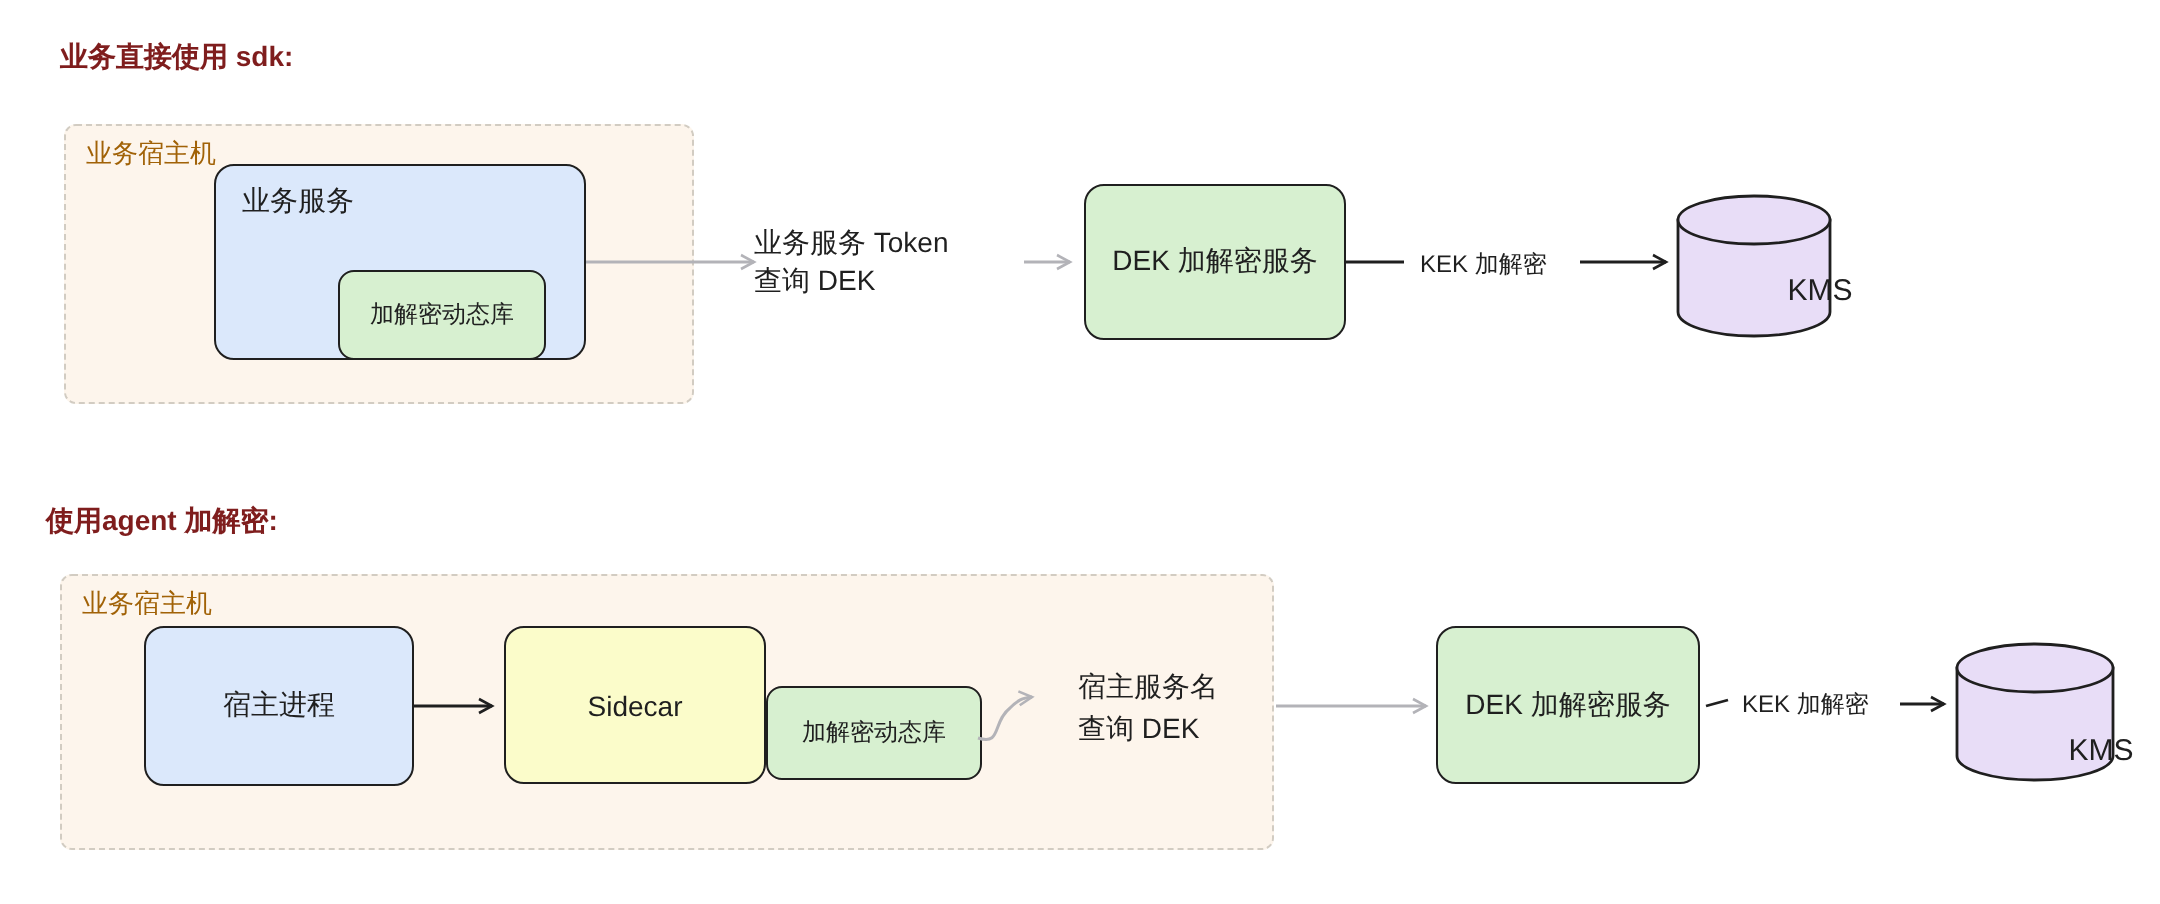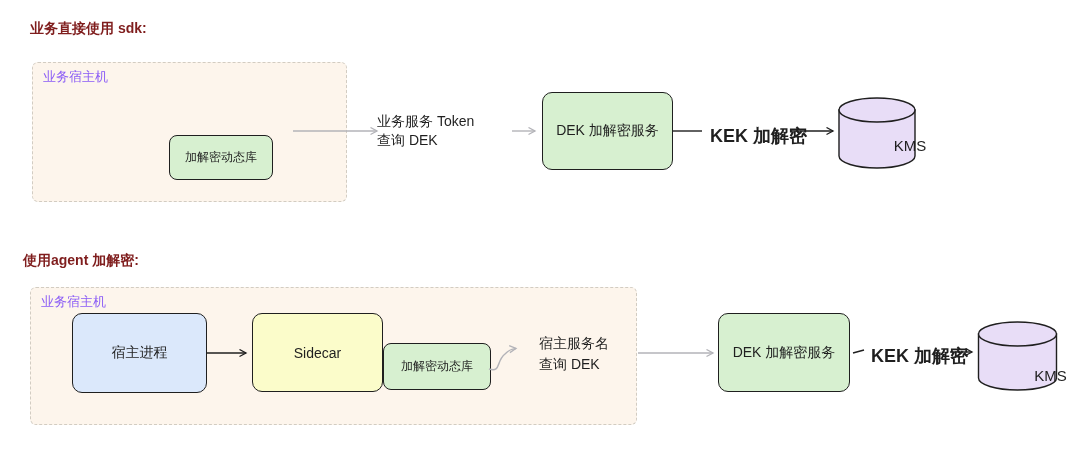--- a/index.html
+++ b/index.html
@@ -10,57 +10,60 @@
   }
   .title{position:absolute;font-size:14px;font-weight:700;color:#7f1d1d;white-space:nowrap;}
   .t1{left:30px;top:20px;}
   .t2{left:23px;top:252px;}
   .host{
     position:absolute;box-sizing:border-box;
     border:1.5px dashed #d2ccc2;border-radius:6px;
   }
   .c1{left:32px;top:62px;width:315px;height:140px;}
   .c2{left:30px;top:287px;width:607px;height:138px;}
-  .host-label{margin:5px 0 0 10px;font-size:13px;color:#8b5cf6;}
+  .host-label{margin:5px 0 0 10px;font-size:13px;color:#a16207;}
   .box{
     position:absolute;box-sizing:border-box;
     border:1.5px solid #1f1f1f;
     display:flex;align-items:center;justify-content:center;
     text-align:center;z-index:2;
   }
   .b1box{left:107px;top:82px;width:186px;height:98px;border-radius:10px;}
   .tl-label{position:absolute;top:9px;left:13px;font-size:14px;}
   .g1{left:169px;top:135px;width:104px;height:45px;border-radius:8px;font-size:12px;z-index:3;}
   .dek1{left:542px;top:92px;width:131px;height:78px;border-radius:10px;font-size:14px;}
   .b2box{left:72px;top:313px;width:135px;height:80px;border-radius:10px;font-size:14px;}
   .sidecar{left:252px;top:313px;width:131px;height:79px;border-radius:10px;font-size:14px;}
   .g2{left:383px;top:343px;width:108px;height:47px;border-radius:8px;font-size:12px;z-index:3;}
   .dek2{left:718px;top:313px;width:132px;height:79px;border-radius:10px;font-size:14px;}
   .flow-label{position:absolute;font-size:14px;text-align:left;}
   .f1{left:377px;top:112px;width:112px;line-height:19px;}
   .f2{left:539px;top:333px;width:90px;line-height:21px;}
-  .kek-label{position:absolute;font-size:18px;white-space:nowrap;font-weight:bold;}
+  .kek-label{position:absolute;font-size:12px;white-space:nowrap;}
   .k1{left:710px;top:124px;}
   .k2{left:871px;top:344px;}
   .kms-label{position:absolute;font-size:15px;text-align:center;z-index:6;padding-left:33px;}
   .m1{left:839px;top:137px;width:76px;}
   .m2{left:978px;top:367px;width:79px;}
   svg.overlay{position:absolute;left:0;top:0;z-index:4;pointer-events:none;}
 </style>
 </head>
 <body>
 
 <div class="canvas">
 
   <div class="title t1">业务直接使用 sdk:</div>
 
   <div class="host c1" style="background-color: rgb(253, 245, 236);">
     <div class="host-label">业务宿主机</div>
   </div>
 
+  <div class="box b1box" style="background-color: rgb(219, 232, 251);">
+    <span class="tl-label">业务服务</span>
+  </div>
 
   <div class="box g1" style="background-color: rgb(215, 240, 208);">
     <span>加解密动态库</span>
   </div>
 
   <div class="flow-label f1">
     <div>业务服务 Token</div>
     <div>查询 DEK</div>
   </div>
 

